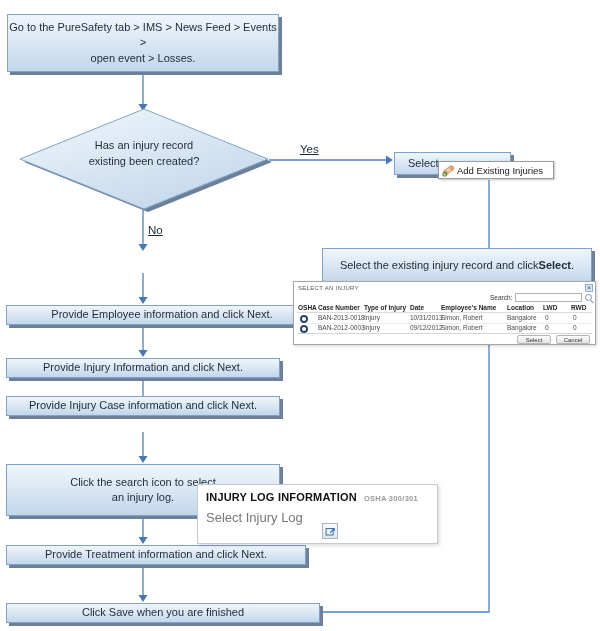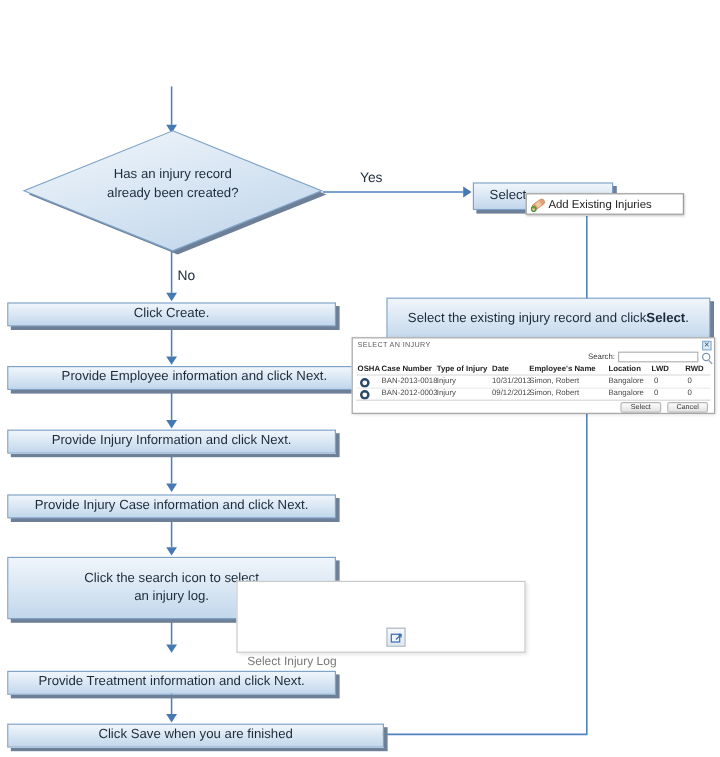--- a/index.html
+++ b/index.html
@@ -10,27 +10,27 @@
     background:linear-gradient(180deg,#f0f5fb 0%,#dce8f4 45%,#c2d7ec 100%);
     border:1px solid #7fa3c8;
     box-shadow:3px 3px 0 #6e7f98;
     color:#1c2b3a;
     font-size:11px;
     line-height:1.4;
     display:flex;align-items:center;justify-content:center;
     text-align:center;white-space:pre-line;
     box-sizing:border-box;
   }
-  .flow-label{position:absolute;font-size:11.5px;color:#1c2b3a;}
+  .flow-label{position:absolute;font-size:11.5px;color:#1c2b3a;text-decoration:underline;}
   .connectors{position:absolute;left:0;top:0;}
 
   .decision-text{position:absolute;left:44px;top:138px;width:200px;text-align:center;
     font-size:11px;color:#1c2b3a;white-space:pre-line;line-height:1.45;}
 
-  .add-btn{position:absolute;left:438px;top:161px;width:132px;height:18px;background:#fff;
+  .add-btn{position:absolute;left:438px;top:161px;width:116px;height:18px;background:#fff;
     border:1px solid #9b9b9b;box-shadow:1px 1px 2px rgba(0,0,0,.25);
     display:flex;align-items:center;padding:0 3px;font-size:9.5px;color:#1a1a1a;box-sizing:border-box;}
   .add-btn svg{margin-right:2px;flex:none;}
 
   
   .dialog{position:absolute;left:293px;top:281px;width:303px;height:64px;background:#fff;
     border:1px solid #a6a6a6;box-shadow:1px 1px 3px rgba(0,0,0,.18);box-sizing:border-box;font-size:6.5px;}
   .dlg-title{position:absolute;left:4px;top:3px;font-size:6px;color:#5a5a5a;letter-spacing:.3px;}
   .dlg-close{position:absolute;right:2px;top:2px;width:8px;height:8px;background:#dce8f4;
     border:1px solid #8fb0d1;color:#35597f;font-size:6px;line-height:7px;text-align:center;box-sizing:border-box;}
@@ -46,21 +46,21 @@
   .radio{position:absolute;width:4px;height:4px;border:2px solid #2a4767;border-radius:50%;background:#fff;}
   .dlg-btn{position:absolute;top:53px;width:34px;height:9px;font-size:6px;color:#333;text-align:center;
     line-height:8px;background:linear-gradient(#fdfdfd,#e2e2e2);border:1px solid #b5b5b5;border-radius:2px;box-sizing:border-box;}
 
   
   .panel{position:absolute;left:197px;top:484px;width:241px;height:60px;background:#fff;
     border:1px solid #c9c9c9;box-shadow:2px 2px 3px rgba(0,0,0,.12);box-sizing:border-box;}
   .panel-titlerow{position:absolute;left:8px;top:6px;display:flex;align-items:baseline;}
   .panel-title{font-size:11px;font-weight:bold;color:#111;letter-spacing:.2px;}
   .panel-osha{margin-left:7px;font-size:7.5px;font-weight:bold;color:#9a9a9a;letter-spacing:.3px;}
-  .panel-label{position:absolute;left:8px;top:25px;font-size:10px;color:#777;margin-top:36px;}
+  .panel-label{position:absolute;left:8px;top:25px;font-size:13px;color:#777;}
   .panel-input{position:absolute;left:7px;top:38px;width:112px;height:15px;border:1px solid #b9c2cc;
     font-size:9.5px;padding:0 3px;color:#555;box-sizing:border-box;}
   .lookup-btn{position:absolute;left:124px;top:38px;width:16px;height:16px;border:1px solid #aab6c2;
     background:linear-gradient(#f8fafc,#dfe7ee);display:flex;align-items:center;justify-content:center;box-sizing:border-box;}
 </style>
 </head>
 <body>
 
 <div id="canvas">
 
@@ -84,33 +84,35 @@
       <polygon points="138.5,350 147.5,350 143,357"></polygon>
       <polygon points="138.5,403 147.5,403 143,410"></polygon>
       <polygon points="138.5,456 147.5,456 143,463"></polygon>
       <polygon points="138.5,537 147.5,537 143,544"></polygon>
       <polygon points="138.5,595 147.5,595 143,602"></polygon>
       <polygon points="386,155.5 386,164.5 393,160"></polygon>
       <polygon points="289,607.5 289,616.5 282,612"></polygon>
     </g>
   </svg>
 
+  <div class="fbox" style="left:7px;top:14px;width:272px;height:58px;">Go to the PureSafety tab &gt; IMS &gt; News Feed &gt; Events &gt;
+open event &gt; Losses.</div>
 
   <svg class="connectors" style="left:18px;top:108px;" width="258" height="108">
     <defs>
       <linearGradient id="diaGrad" x1="0" y1="0" x2="0.65" y2="1">
         <stop offset="0" stop-color="#f2f7fc"></stop>
         <stop offset="1" stop-color="#c4d8ec"></stop>
       </linearGradient>
     </defs>
     <polygon points="130,4 254,54 130,104 6,54" fill="#6e7f98"></polygon>
     <polygon points="126,1 250,51 126,101 2,51" fill="url(#diaGrad)" stroke="#7fa3c8" stroke-width="1"></polygon>
   </svg>
   <div class="decision-text">Has an injury record
-already been created?</div>
+existing been created?</div>
 
   <div class="flow-label" style="left:300px;top:143px;">Yes</div>
   <div class="flow-label" style="left:148px;top:224px;">No</div>
 
   <div class="fbox" style="left:394px;top:152px;width:117px;height:23px;justify-content:flex-start;padding-left:13px;">Select</div>
   <div class="add-btn">
     <svg width="13" height="13" viewBox="0 0 14 14">
       <g transform="rotate(-35 7 6.5)">
         <rect x="0.8" y="4.2" width="12.4" height="5.2" rx="2.6" fill="#e3a171" stroke="#bd7f4f" stroke-width="0.6"></rect>
         <rect x="4.9" y="4.6" width="4.2" height="4.4" fill="#f0c9a8"></rect>
@@ -119,27 +121,26 @@
     </svg>
     <span>Add Existing Injuries</span>
   </div>
 
   <div class="fbox" style="left:322px;top:248px;width:270px;height:36px;white-space:normal;">
     <span>Select the existing injury record and click </span>
       <span style="font-weight:bold;">Select</span>
       <span>.</span>
   </div>
 
-  <div class="fbox" style="left:6px;top:252px;width:274px;height:20px;">Click Create.</div>
   <div class="fbox" style="left:6px;top:305px;width:312px;height:20px;">Provide Employee information and click Next.</div>
   <div class="fbox" style="left:6px;top:358px;width:274px;height:20px;">Provide Injury Information and click Next.</div>
-  <div class="fbox" style="left:6px;top:412px;width:274px;height:20px;">Provide Injury Case information and click Next.</div>
+  <div class="fbox" style="left:6px;top:396px;width:274px;height:20px;">Provide Injury Case information and click Next.</div>
   <div class="fbox" style="left:6px;top:464px;width:274px;height:52px;">Click the search icon to select
 an injury log.</div>
-  <div class="fbox" style="left:6px;top:559px;width:274px;height:20px;">Provide Treatment information and click Next.</div>
+  <div class="fbox" style="left:6px;top:545px;width:300px;height:20px;">Provide Treatment information and click Next.</div>
   <div class="fbox" style="left:6px;top:603px;width:314px;height:20px;">Click Save when you are finished</div>
 
   <div class="dialog">
     <span class="dlg-title">SELECT AN INJURY</span>
     <span class="dlg-close">✕</span>
 
     <span class="dlg-search-label">Search:</span>
     <input class="dlg-search-input" type="text" style="">
     <span class="mag"></span>
 
@@ -172,20 +173,24 @@
     <span class="dlg-cell" style="left:213px;top:42px;">Bangalore</span>
     <span class="dlg-cell" style="left:251px;top:42px;">0</span>
     <span class="dlg-cell" style="left:279px;top:42px;">0</span>
     <div class="dlg-line" style="top:50.5px;background:#d6d6d6;"></div>
 
     <span class="dlg-btn" style="right:44px;">Select</span>
     <span class="dlg-btn" style="right:5px;">Cancel</span>
   </div>
 
   <div class="panel">
+    <div class="panel-titlerow">
+      <span class="panel-title">INJURY LOG INFORMATION</span>
+      <span class="panel-osha">OSHA 300/301</span>
+    </div>
     <span class="panel-label">Select Injury Log</span>
     <span class="lookup-btn">
       <svg width="11" height="11" viewBox="0 0 12 12">
         <rect x="1.2" y="2.8" width="7.6" height="7" fill="#eef4fb" stroke="#3a6cb4" stroke-width="1.1"></rect>
         <path d="M5.5 7.5 L10.3 2.7 M10.3 2.7 l-3.1 0.4 M10.3 2.7 l-0.4 3.1" stroke="#3a6cb4" stroke-width="1.1" fill="none"></path>
       </svg>
     </span>
   </div>
 
 </div>

